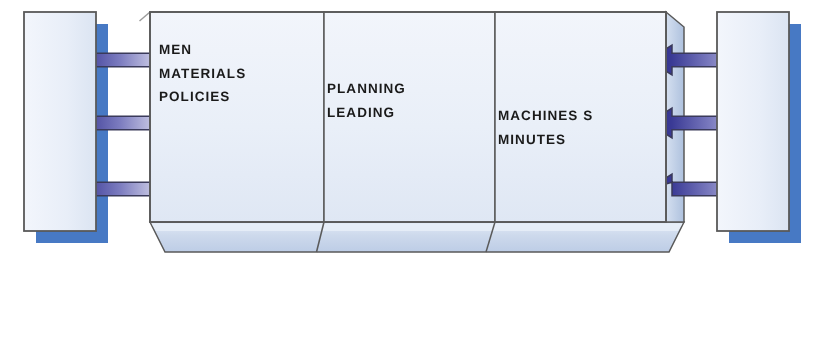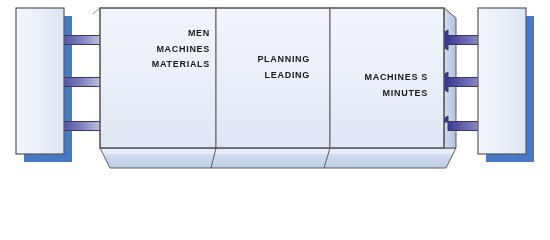--- a/index.html
+++ b/index.html
@@ -12,21 +12,21 @@
     width:550px;
     height:177px;
     overflow:hidden;
     background:#ffffff;
   }
   #stage svg{display:block;}
 
   
   .panel-text{
     position:absolute;
-    text-align:right;
+    text-align:left;
     color:#1a1a1a;
     font-weight:bold;
     font-size:9px;
     letter-spacing:0.7px;
     line-height:15.5px;
     white-space:nowrap;
     user-select:none;
   }
   .panel-text div{white-space:nowrap;}
 
@@ -120,22 +120,22 @@
     <path d="M 100 8 L 93 14" stroke="#5a5a5a" stroke-width="1" fill="none" opacity="0.6"></path>
 
     <rect x="16" y="8" width="48" height="146" fill="url(#barGrad)" stroke="#595959" stroke-width="1.2"></rect>
 
     <rect x="478" y="8" width="48" height="146" fill="url(#barGrad)" stroke="#595959" stroke-width="1.2"></rect>
 
   </svg>
 
   <div class="panel-text" id="inputs-text">
     <div>MEN</div>
-    <div>MACHINES</div>
     <div>MATERIALS</div>
+    <div>POLICIES</div>
   </div>
 
   <div class="panel-text" id="process-text">
     <div>PLANNING</div>
     <div>LEADING</div>
   </div>
 
   <div class="panel-text" id="outputs-text">
     <div>MACHINES S</div>
     <div>MINUTES</div>

